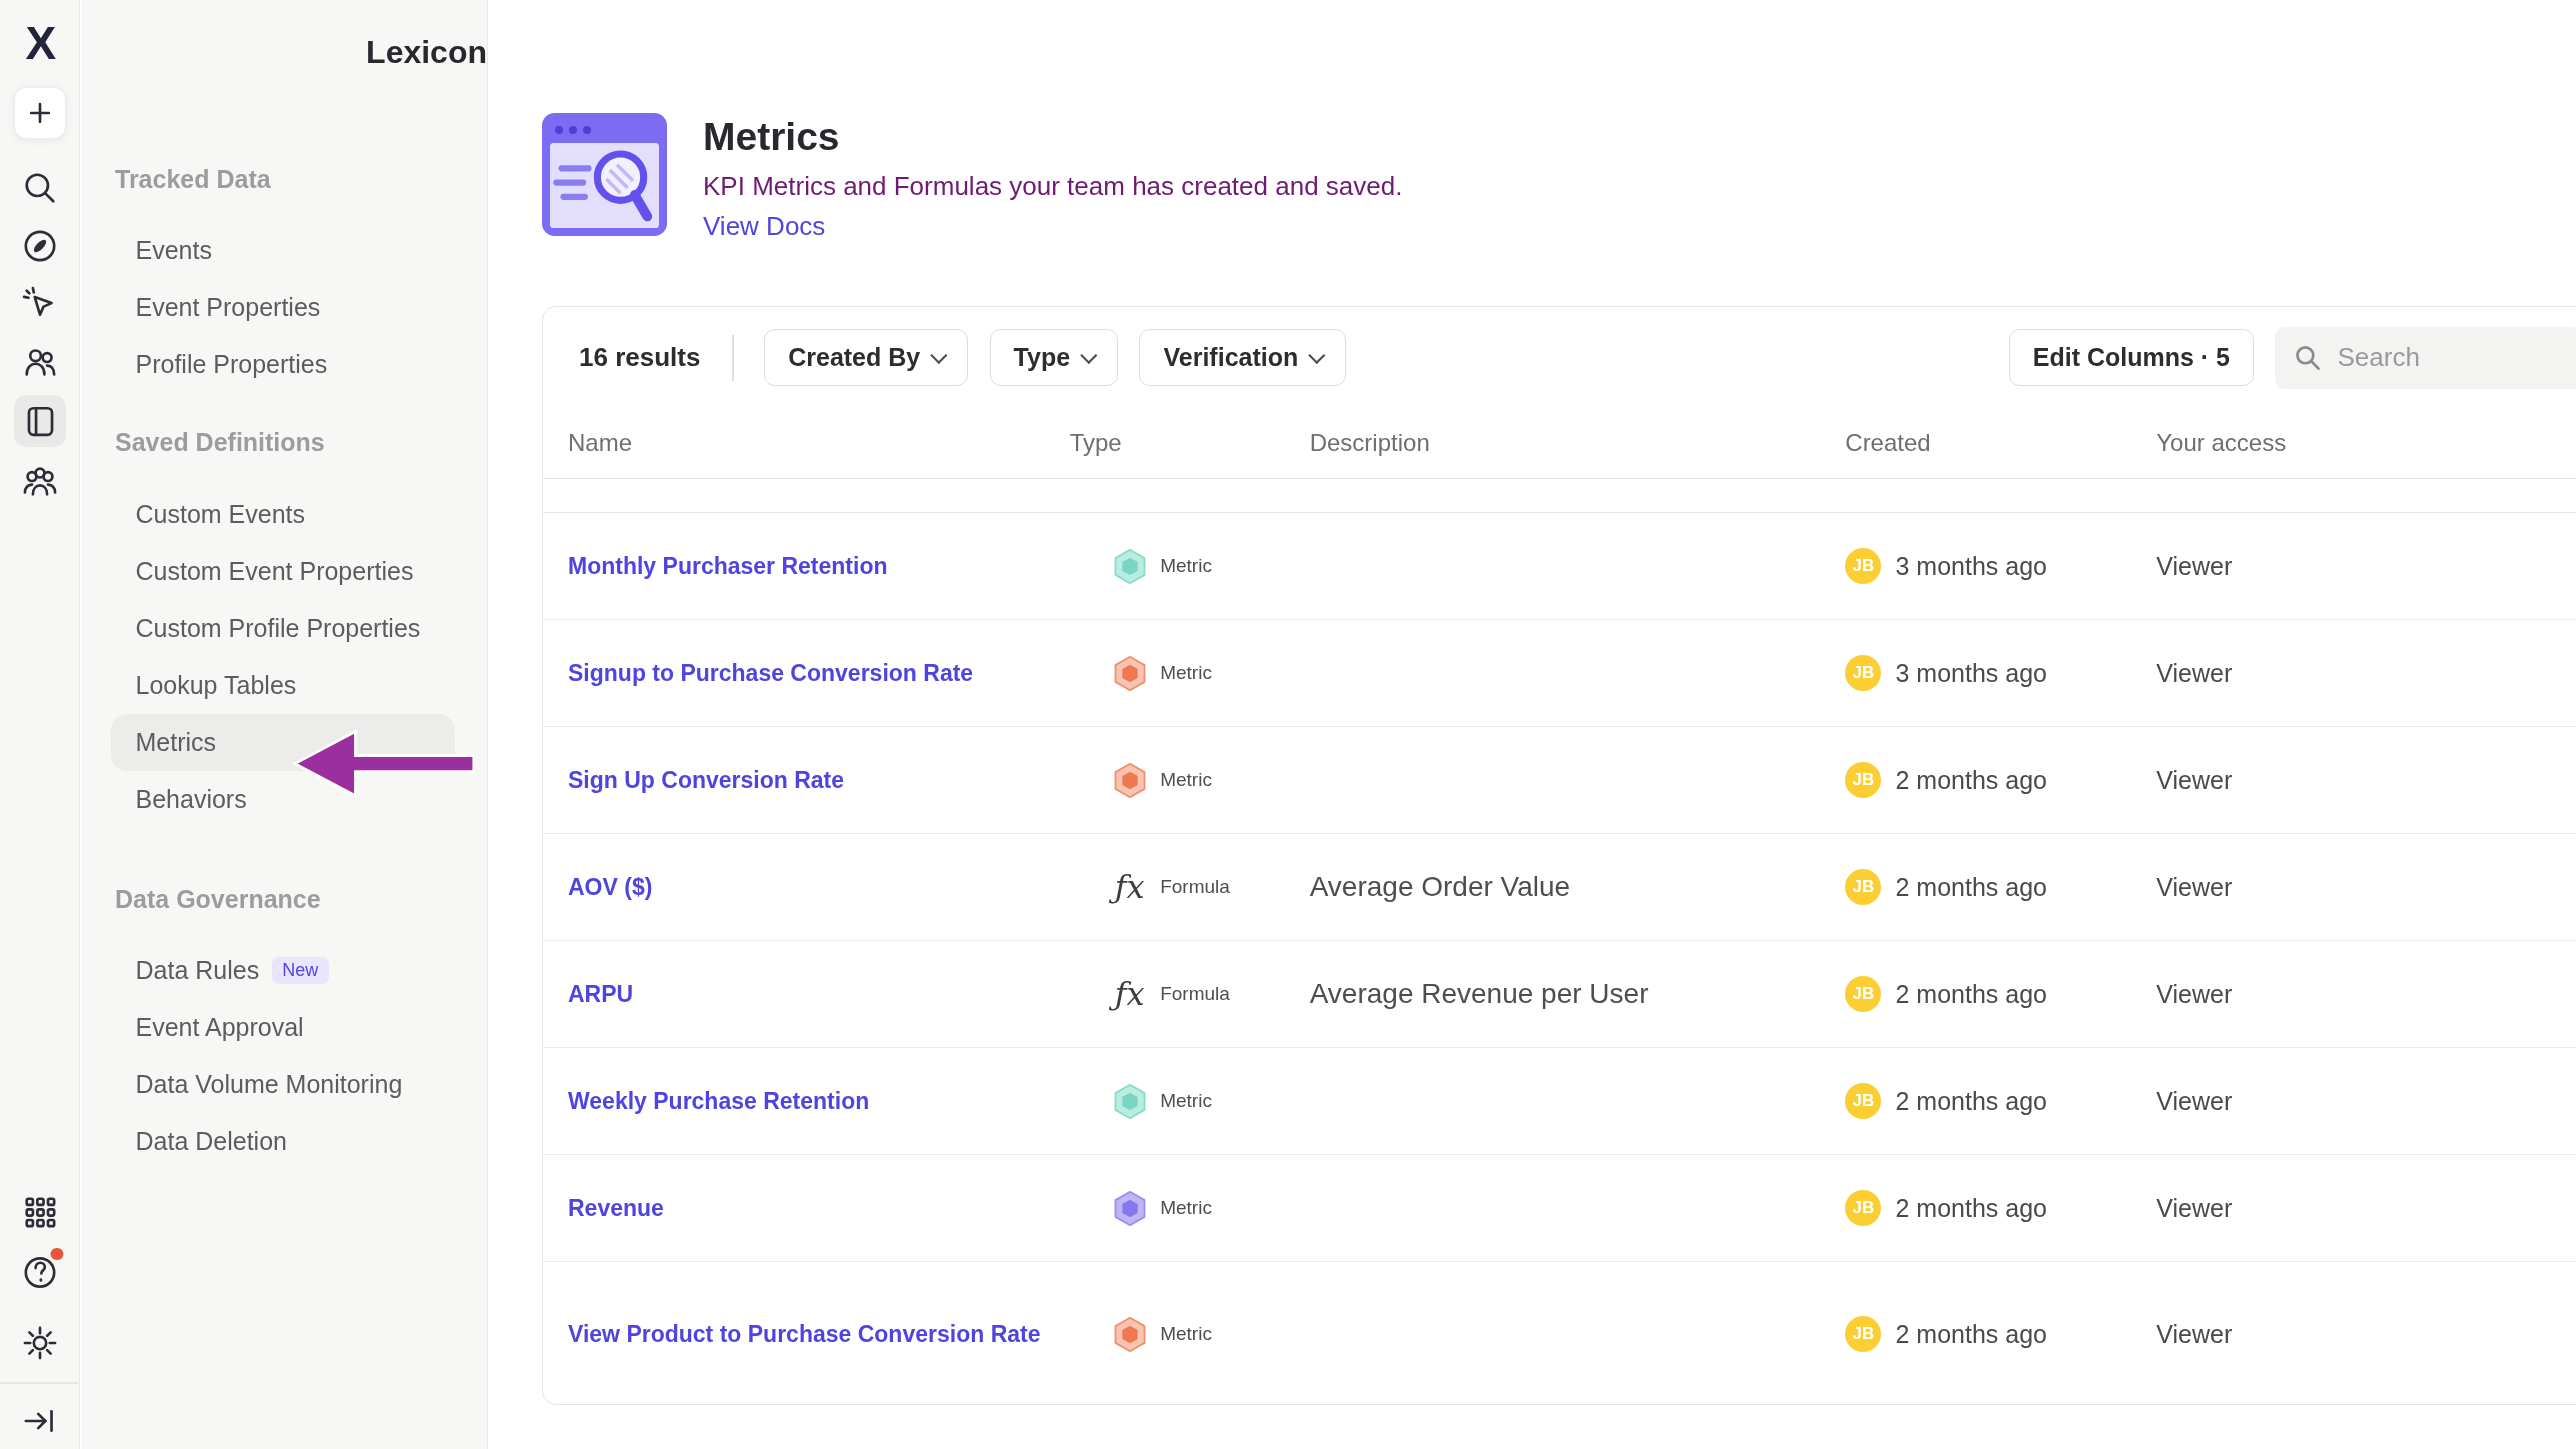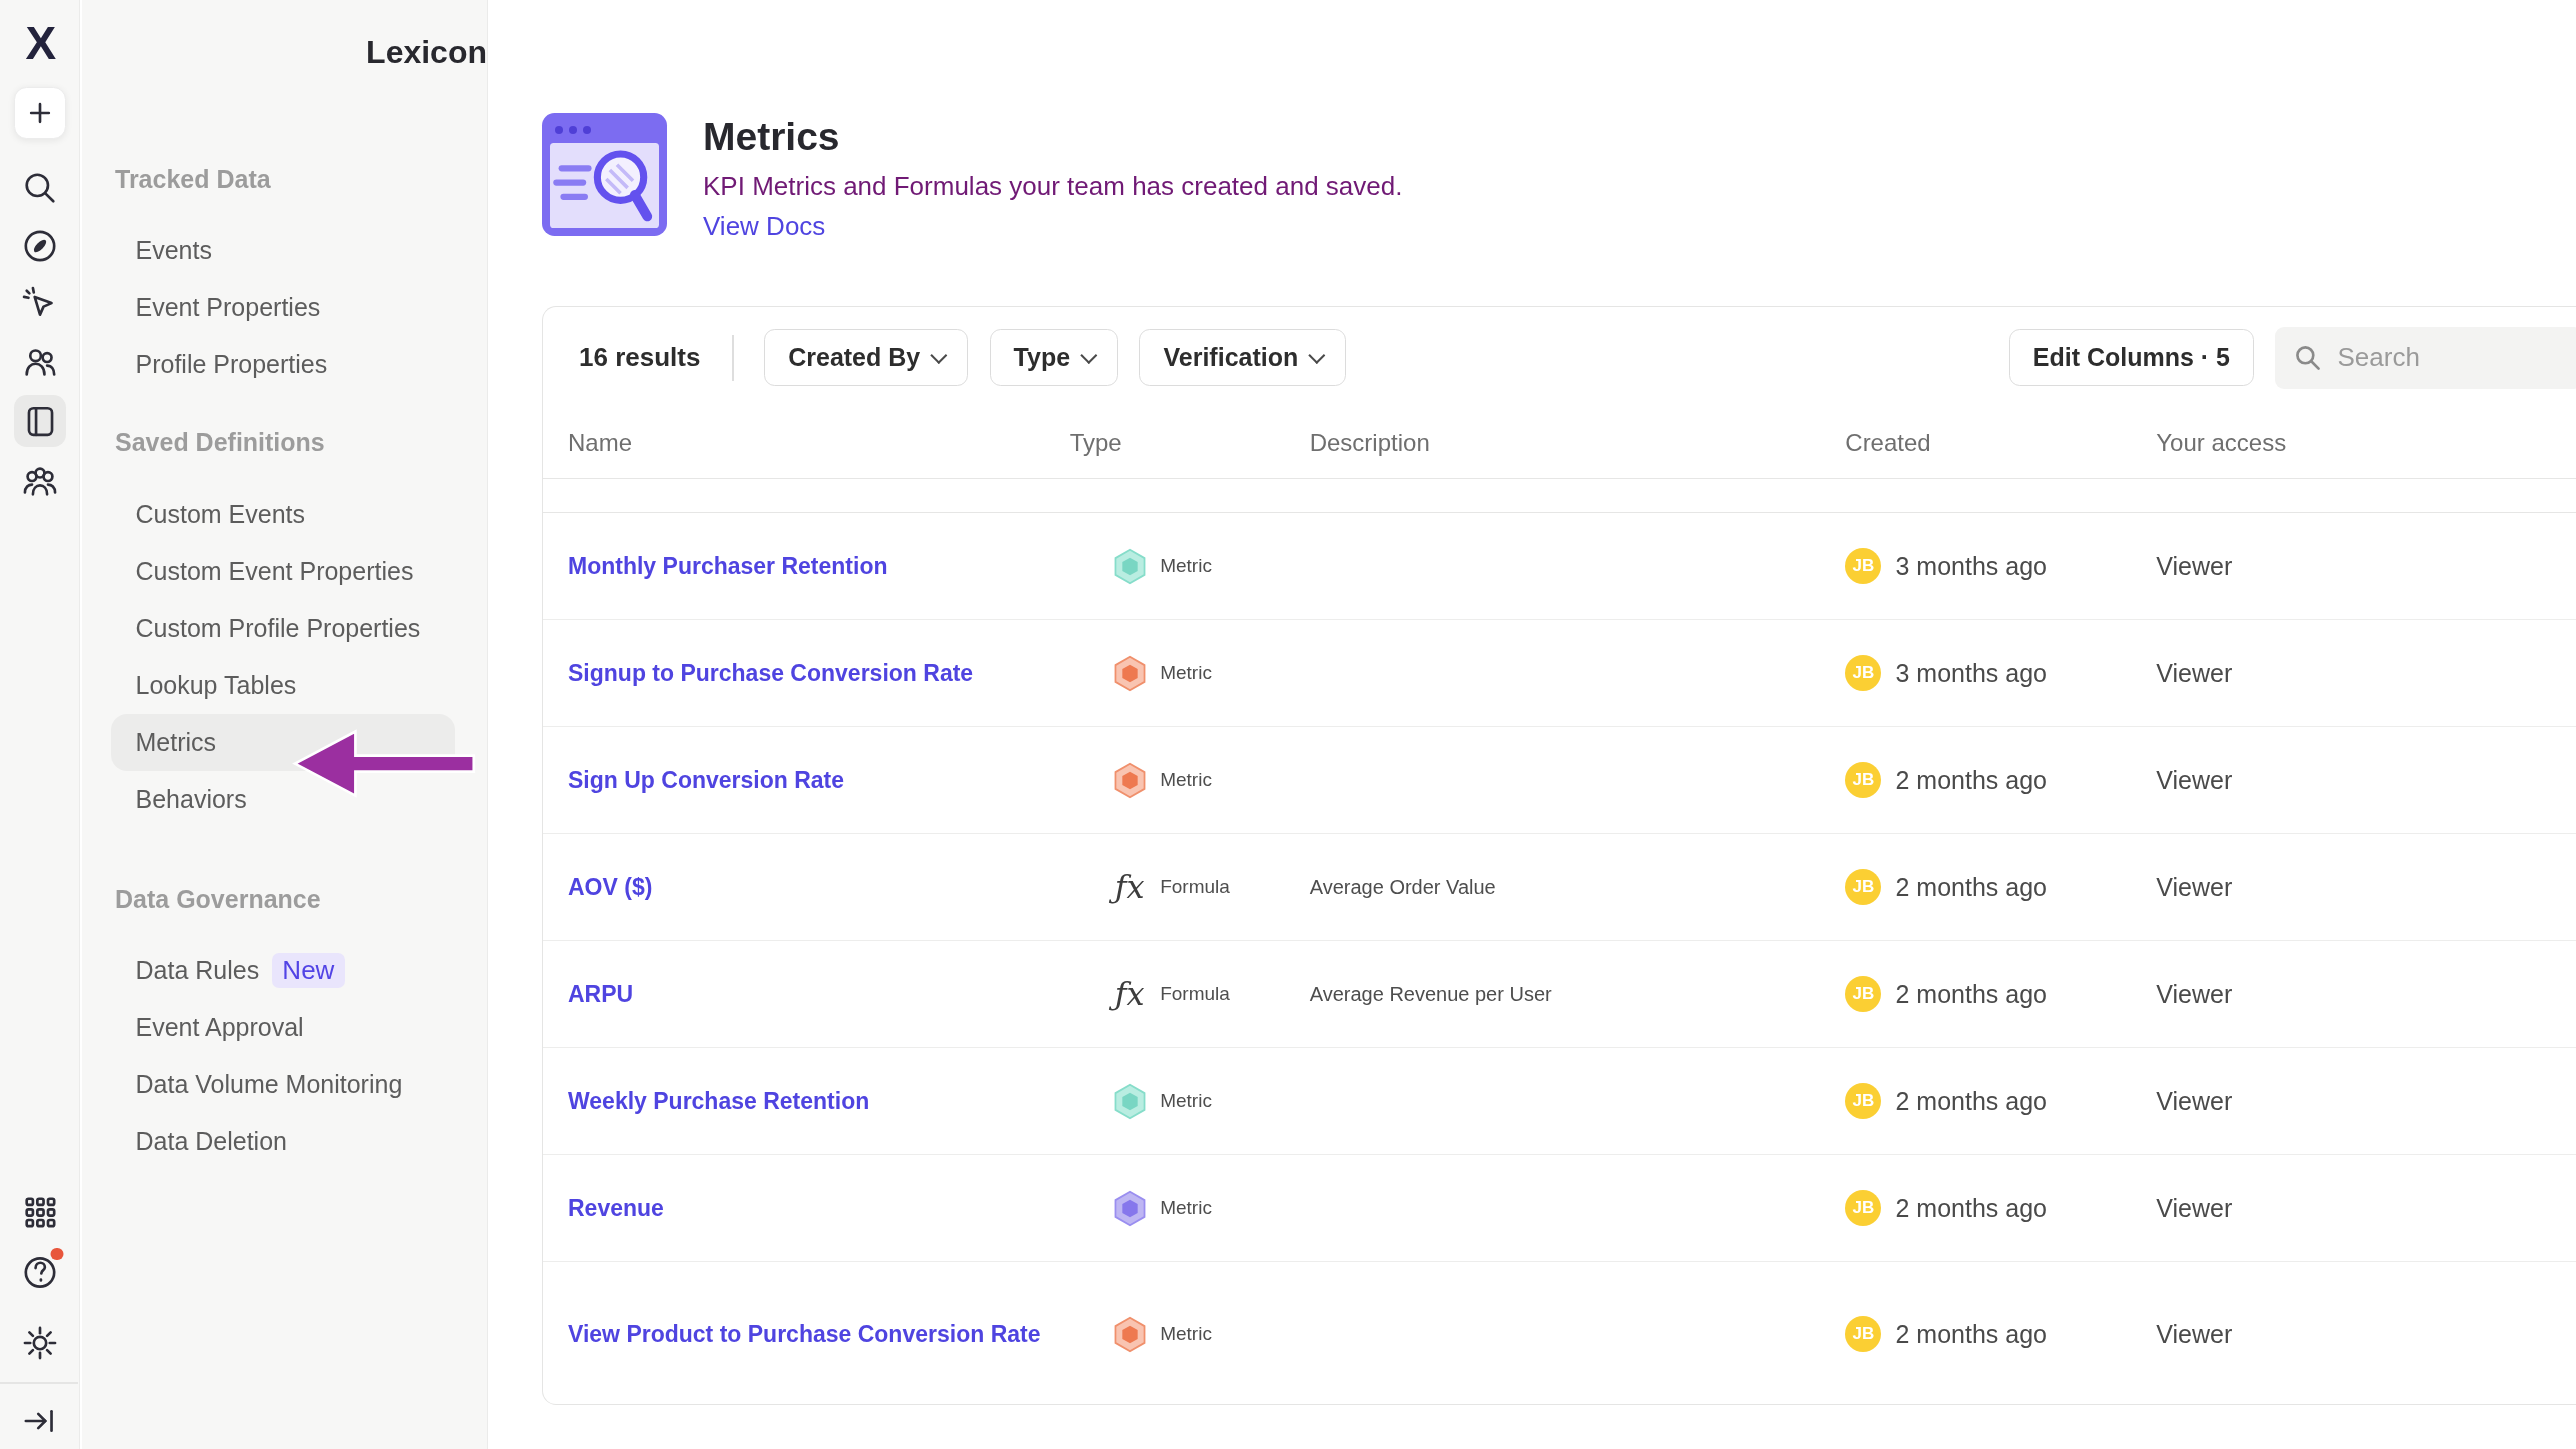--- a/index.html
+++ b/index.html
@@ -29,21 +29,21 @@
   .sidebar-nav { padding-top:80px; }
   .section-label { height:57px; line-height:57px; padding-left:33px;
     font-size:25px; font-weight:600; color:#9c9c9c; }
   .section-items { margin-top:14.2px; }
   .section + .section .section-label { margin-top:21.3px; }
   .section.gov .section-label { margin-top:43px; }
   .side-item { height:57px; line-height:57px; margin:0 32px 0 28.5px; padding-left:25px;
     font-size:25px; color:#5c5c5c; border-radius:16px; cursor:pointer;
     display:flex; align-items:center; white-space:nowrap; }
   .side-item[data-selected="true"] { background:#ececeb; }
-  .badge { margin-left:12.5px; font-size:26px; font-weight:500; color:#5244e5;
+  .badge { margin-left:12.5px; font-size:18px; font-weight:500; color:#5244e5;
     background:#e9e5fc; border-radius:7.1px; padding:4.4px 10.7px; line-height:1; }
   .badge:empty { display:none; }
 
   
   .anno-arrow { position:absolute; left:285px; top:720px; z-index:9; }
 
   
   .main { position:absolute; left:487px; top:0; right:0; height:1450px; background:#ffffff; }
   .hero { position:absolute; left:55px; top:113px; display:flex; }
   .hero-art { width:125px; height:123px; border-radius:12.5px; background:#7c6cf1;
@@ -94,21 +94,21 @@
   .type-icon .fx { display:none; font-family:"DejaVu Serif",serif; font-style:italic;
     font-size:32px; color:#3d3d3d; line-height:1; }
   .type-icon[data-icon="formula"] .fx { display:inline; }
   .type-icon[data-icon="hexagon-teal"] .hex-outer { fill:#b9ede1; stroke:#86ddca; }
   .type-icon[data-icon="hexagon-teal"] .hex-inner { fill:#79d6c3; }
   .type-icon[data-icon="hexagon-salmon"] .hex-outer { fill:#f9c4b1; stroke:#f0906c; }
   .type-icon[data-icon="hexagon-salmon"] .hex-inner { fill:#ee7950; }
   .type-icon[data-icon="hexagon-purple"] .hex-outer { fill:#beb6f3; stroke:#9a8ef0; }
   .type-icon[data-icon="hexagon-purple"] .hex-inner { fill:#8677ec; }
   .type-label { margin-left:12.5px; font-size:19px; color:#4e4e4e; }
-  .desc-text { font-size:20px; color:#4e4e4e; }
+  .desc-text { font-size:28px; color:#4e4e4e; }
   .avatar { width:36px; height:36px; border-radius:50%; background:#fbcf33; color:#fff;
     font-size:17px; font-weight:700; display:flex; align-items:center; justify-content:center; flex:none; }
   .created-text { margin-left:14.2px; font-size:25px; color:#4a4a4a; }
   .access-text { font-size:25px; color:#4a4a4a; }
 </style>
 </head>
 <body>
 
 <div class="rail">
   <div class="rail-item" style="top:43px;">

